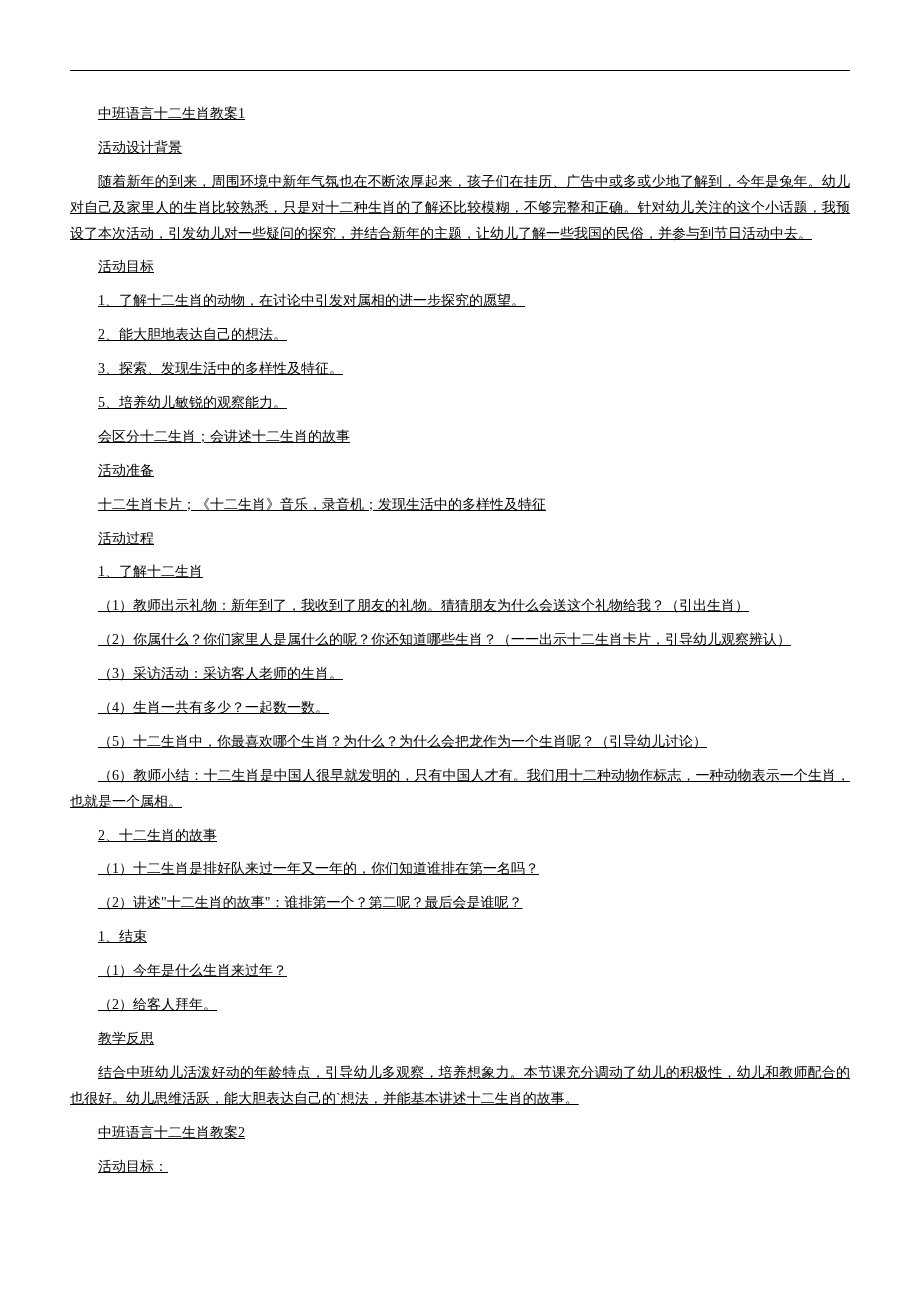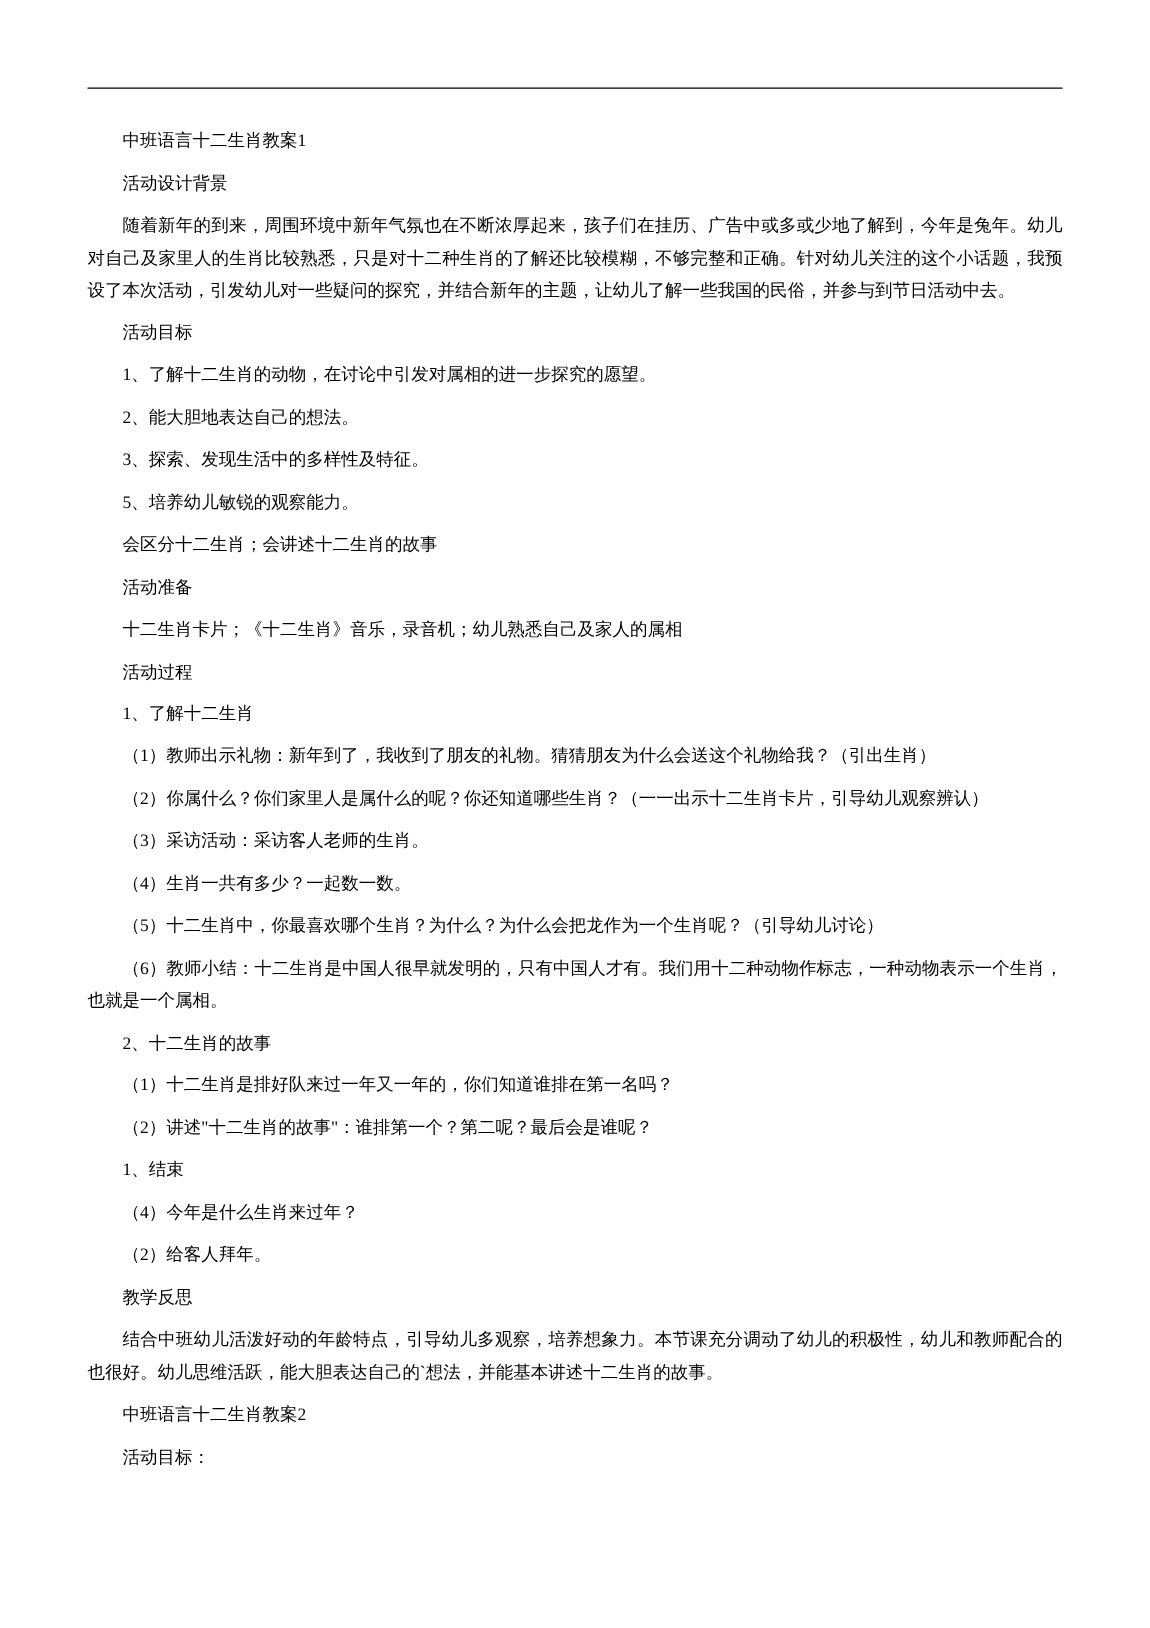--- a/index.html
+++ b/index.html
@@ -15,20 +15,21 @@
   .divider {
     border-top: 1.5px solid #000;
     margin-bottom: 30px;
   }
   p {
     margin: 0 0 8px 0;
     font-size: 14px;
     line-height: 1.85;
     color: #000;
     text-align: justify;
+    text-decoration: underline;
   }
   .indent {
     text-indent: 2em;
   }
 </style>
 </head>
 <body>
 
 <div class="page">
   <div class="divider"></div>
@@ -39,37 +40,37 @@
 
   <p class="indent">活动目标</p>
   <p class="indent">1、了解十二生肖的动物，在讨论中引发对属相的进一步探究的愿望。</p>
   <p class="indent">2、能大胆地表达自己的想法。</p>
   <p class="indent">3、探索、发现生活中的多样性及特征。</p>
   <p class="indent">5、培养幼儿敏锐的观察能力。</p>
 
   <p class="indent">会区分十二生肖；会讲述十二生肖的故事</p>
 
   <p class="indent">活动准备</p>
-  <p class="indent">十二生肖卡片；《十二生肖》音乐，录音机；幼儿熟悉自己及家人的属相</p>
+  <p class="indent">十二生肖卡片；《十二生肖》音乐，录音机；发现生活中的多样性及特征</p>
 
   <p class="indent">活动过程</p>
   <p class="indent">1、了解十二生肖</p>
   <p class="indent">（1）教师出示礼物：新年到了，我收到了朋友的礼物。猜猜朋友为什么会送这个礼物给我？（引出生肖）</p>
   <p class="indent">（2）你属什么？你们家里人是属什么的呢？你还知道哪些生肖？（一一出示十二生肖卡片，引导幼儿观察辨认）</p>
   <p class="indent">（3）采访活动：采访客人老师的生肖。</p>
   <p class="indent">（4）生肖一共有多少？一起数一数。</p>
   <p class="indent">（5）十二生肖中，你最喜欢哪个生肖？为什么？为什么会把龙作为一个生肖呢？（引导幼儿讨论）</p>
   <p class="indent">（6）教师小结：十二生肖是中国人很早就发明的，只有中国人才有。我们用十二种动物作标志，一种动物表示一个生肖，也就是一个属相。</p>
 
   <p class="indent">2、十二生肖的故事</p>
   <p class="indent">（1）十二生肖是排好队来过一年又一年的，你们知道谁排在第一名吗？</p>
   <p class="indent">（2）讲述"十二生肖的故事"：谁排第一个？第二呢？最后会是谁呢？</p>
 
   <p class="indent">1、结束</p>
-  <p class="indent">（4）今年是什么生肖来过年？</p>
+  <p class="indent">（1）今年是什么生肖来过年？</p>
   <p class="indent">（2）给客人拜年。</p>
 
 
   <p class="indent">教学反思</p>
   <p class="indent">结合中班幼儿活泼好动的年龄特点，引导幼儿多观察，培养想象力。本节课充分调动了幼儿的积极性，幼儿和教师配合的也很好。幼儿思维活跃，能大胆表达自己的`想法，并能基本讲述十二生肖的故事。</p>
 
   <p class="indent">中班语言十二生肖教案2</p>
   <p class="indent">活动目标：</p>
 
 </div>

